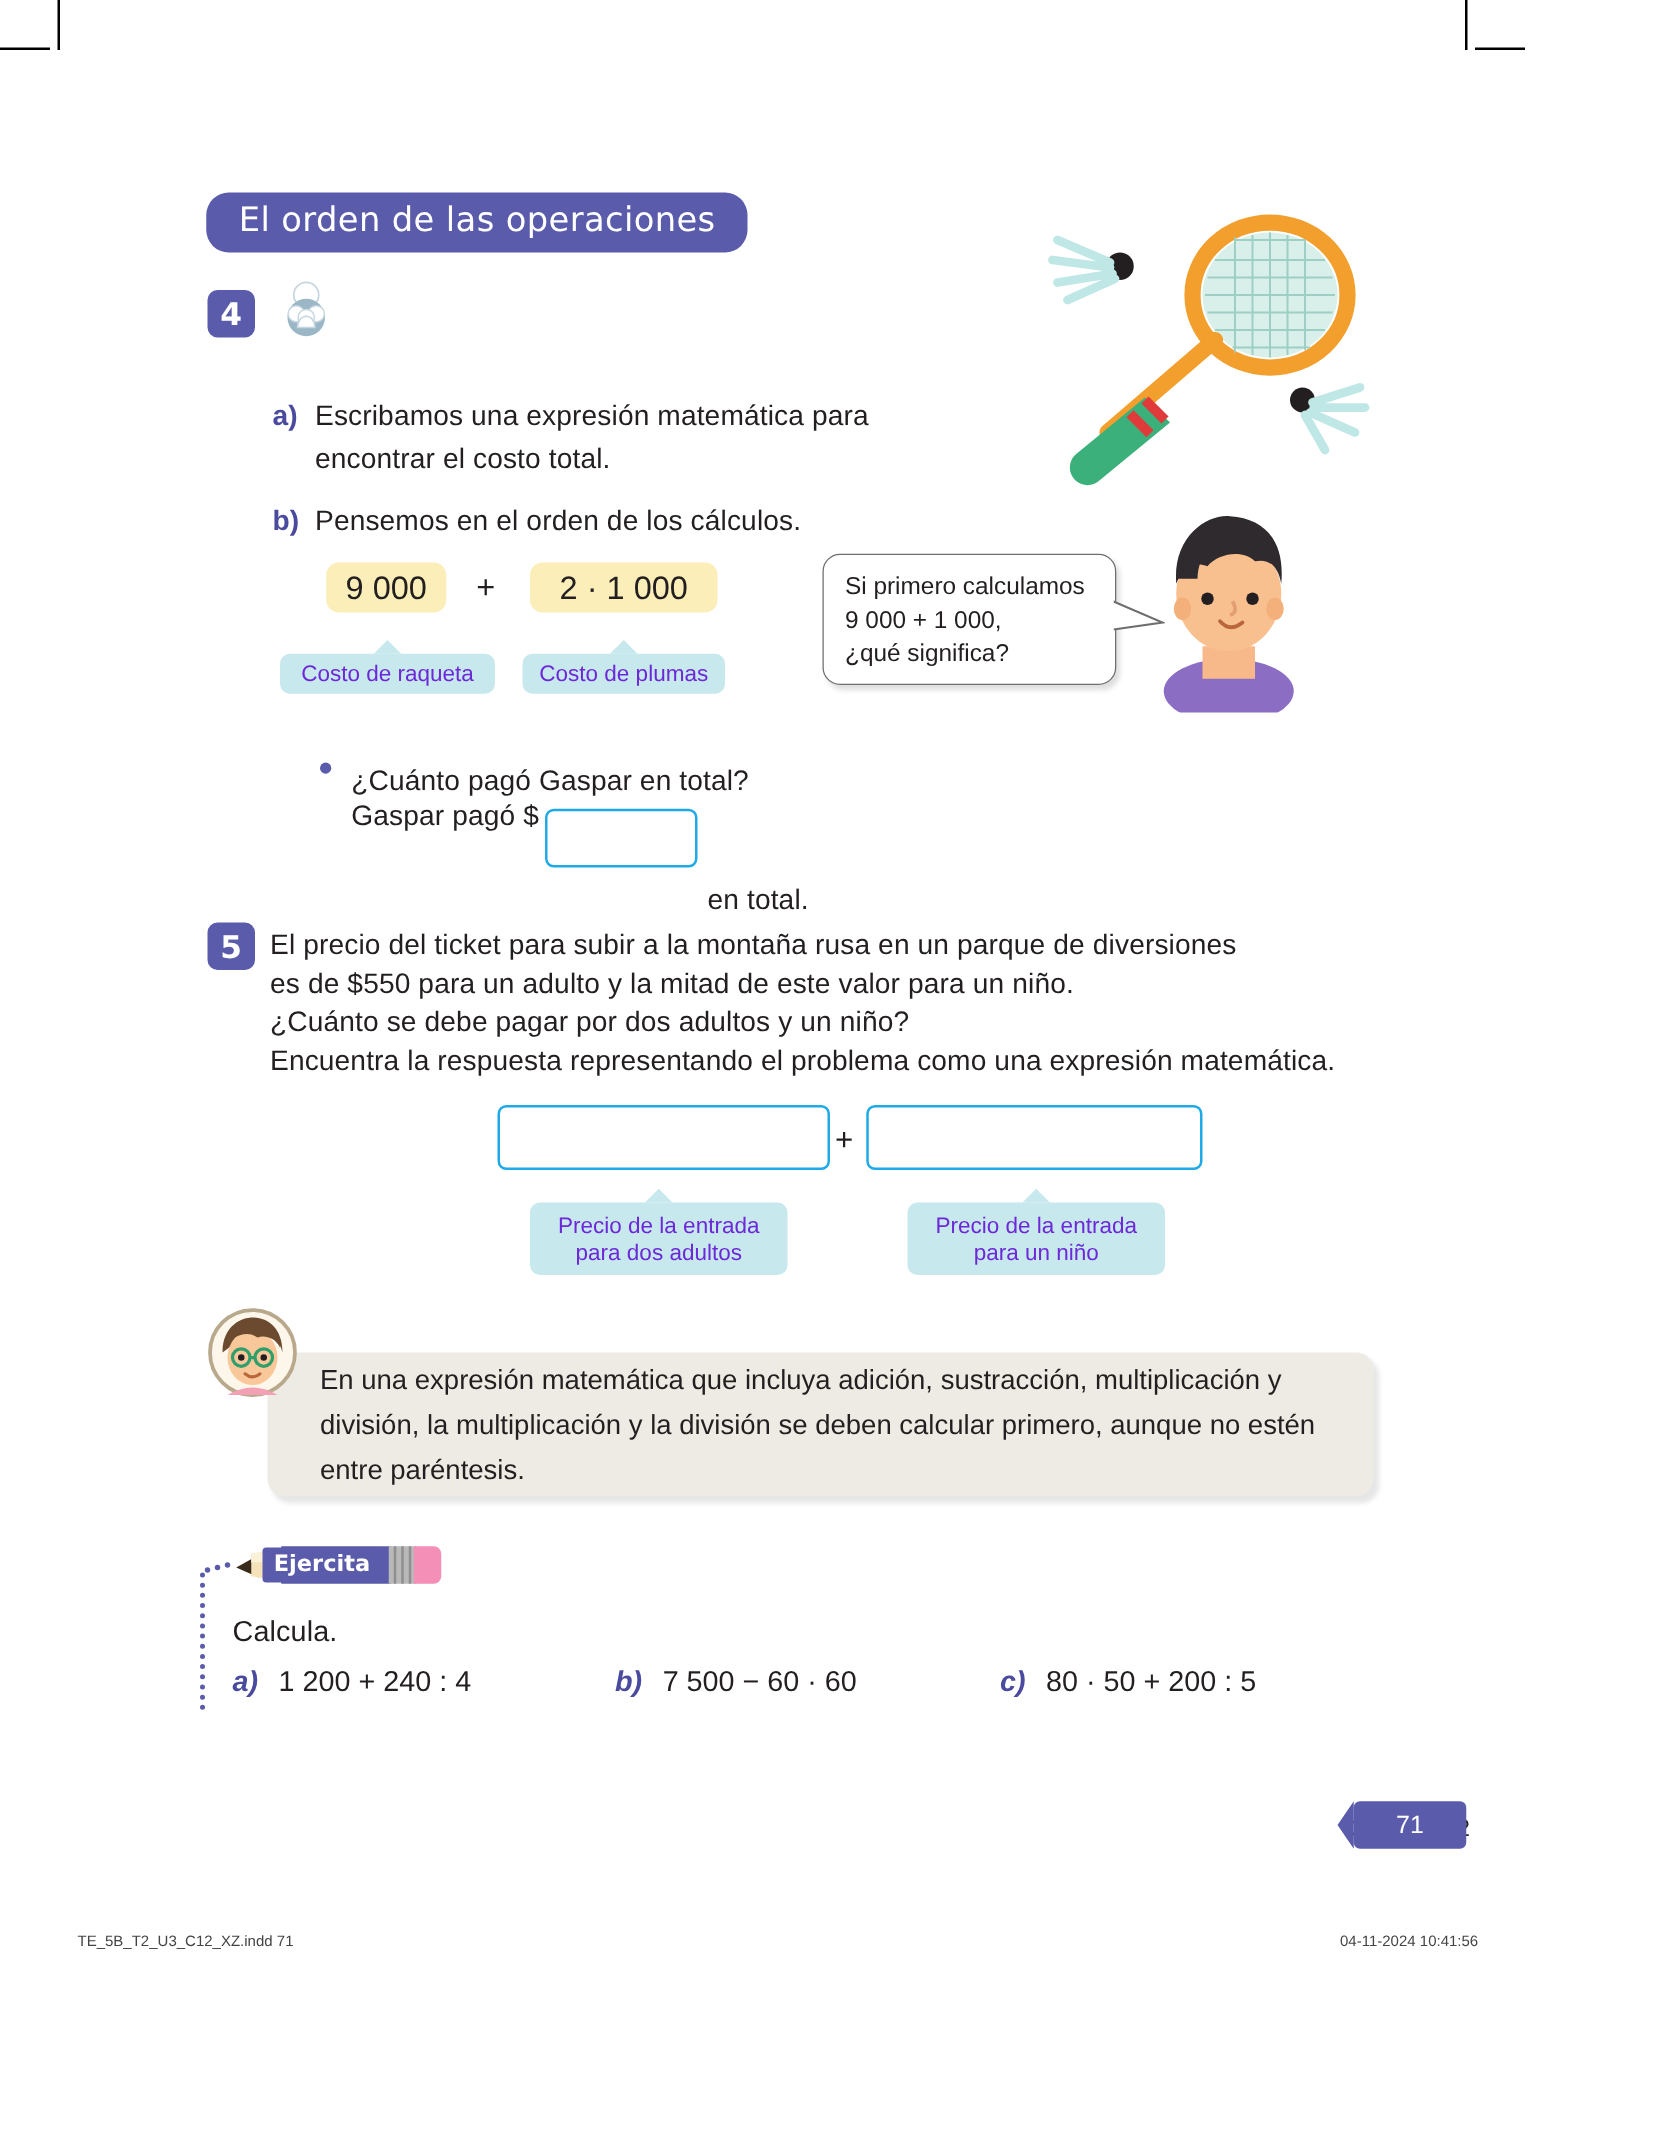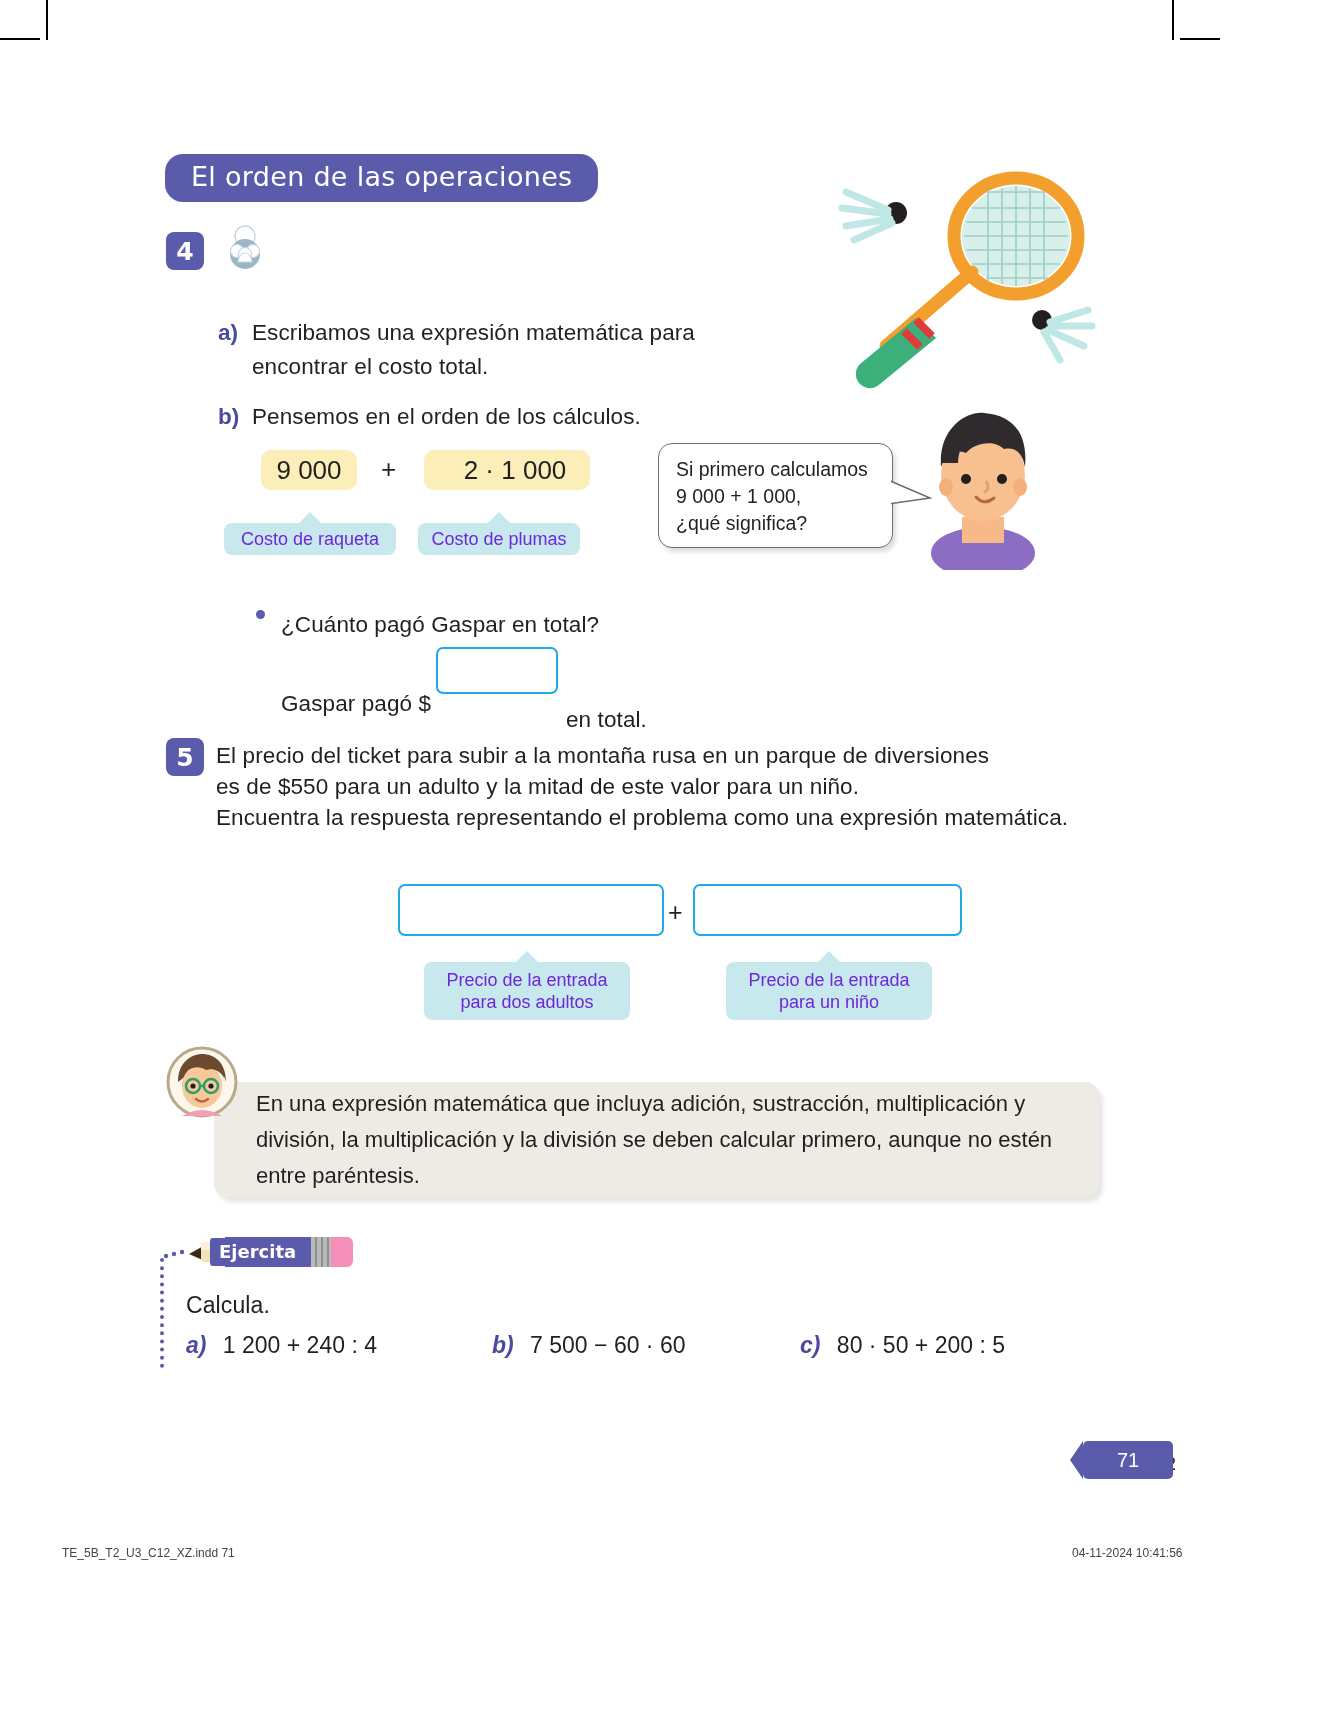--- a/index.html
+++ b/index.html
@@ -70,21 +70,21 @@
   .ybox{
     position:absolute;
     background:#fbeeb8;
     border-radius:10px;
     display:flex;align-items:center;justify-content:center;
     font-size:26px;
     color:#231f20;
     font-family:"Liberation Sans", sans-serif;
   }
   #ybox1{left:261px;top:450px;width:96px;height:40px;}
-  #ybox2{left:424px;top:450px;width:150px;height:40px;padding-left:16px;}
+  #ybox2{left:424px;top:450px;width:150px;height:40px;}
   #plus1{position:absolute;left:381px;top:452px;font-size:26px;}
 
   
   .tcall{
     position:absolute;
     background:#c7e8ec;
     border-radius:8px;
     font-size:18px;
     color:#6d28d9;
     display:flex;align-items:center;justify-content:center;
@@ -130,21 +130,21 @@
     border-radius:7px;
     background:#fff;
   }
   #abox-total{left:436px;top:647px;width:118px;height:43px;}
   #abox5a{left:398px;top:884px;width:262px;height:48px;}
   #abox5b{left:693px;top:884px;width:265px;height:48px;}
   #plus5{position:absolute;left:668px;top:895px;font-size:25px;}
 
   #bullet-q{position:absolute;left:256px;top:610px;width:9px;height:9px;border-radius:50%;background:#5b5bab;}
   #bullet-txt{left:281px;top:608px;}
-  #pago-pre{left:281px;top:687px;}
+  #pago-pre{left:281px;top:636px;}
   #pago-post{left:566px;top:655px;margin-top:48px;}
 
   
   .notebox{
     position:absolute;left:214px;top:1082px;width:885px;height:115px;
     background:#eeebe4;
     border-radius:14px;
     box-shadow:4px 5px 4px rgba(0,0,0,.10);
   }
   .notetxt{
@@ -305,20 +305,21 @@
   <div class="txt" id="bullet-txt">¿Cuánto pagó Gaspar en total?</div>
 
   <div class="txt" id="pago-pre">Gaspar pagó $</div>
   <div class="abox" id="abox-total"></div>
   <div class="txt" id="pago-post">en total.</div>
 
   <div class="exnum" id="exnum5">5</div>
   <div class="txt" id="q5text">
     <div>El precio del ticket para subir a la montaña rusa en un parque de diversiones</div>
     <div>es de $550 para un adulto y la mitad de este valor para un niño.</div>
+    <div>¿Cuánto se debe pagar por dos adultos y un niño?</div>
     <div>Encuentra la respuesta representando el problema como una expresión matemática.</div>
   </div>
 
   <div class="abox" id="abox5a"></div>
   <div class="txt" id="plus5">+</div>
   <div class="abox" id="abox5b"></div>
 
   <div class="tcall" id="tcall3">Precio de la entrada para dos adultos</div>
   <div class="tcall" id="tcall4">Precio de la entrada para un niño</div>
 

